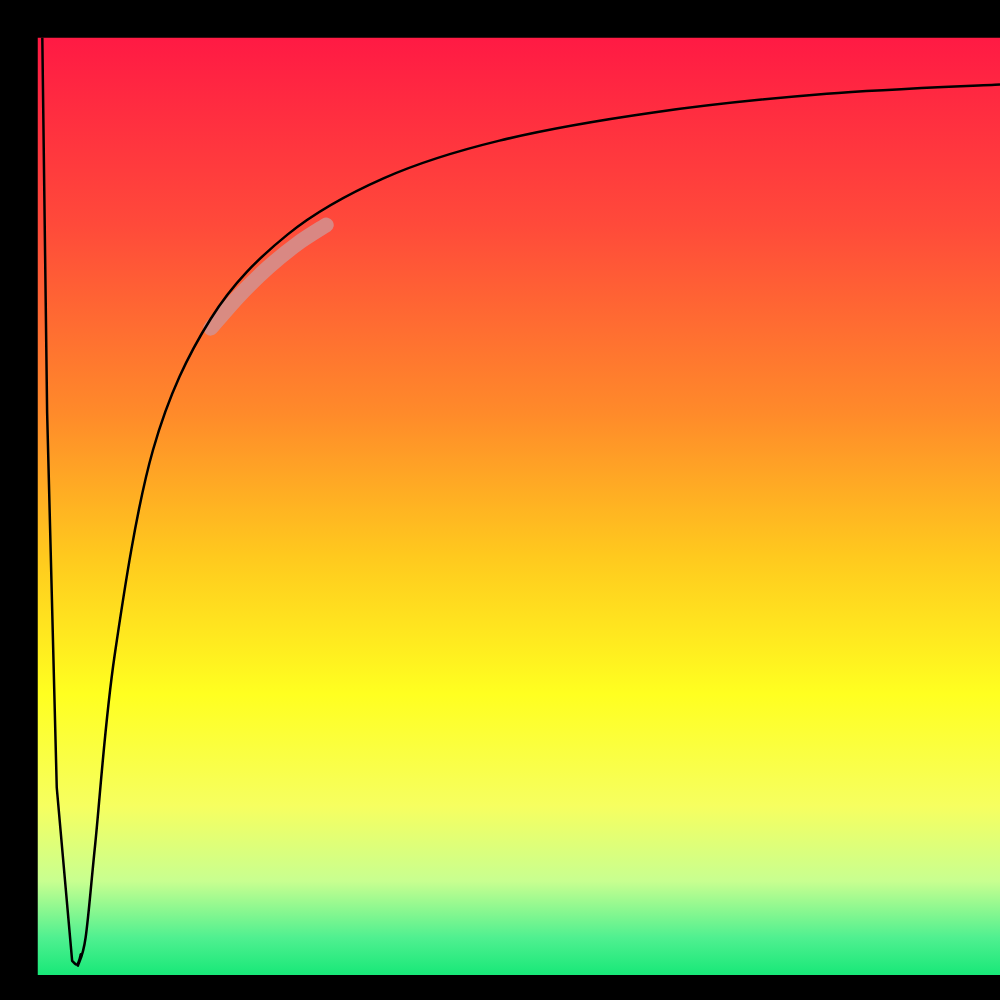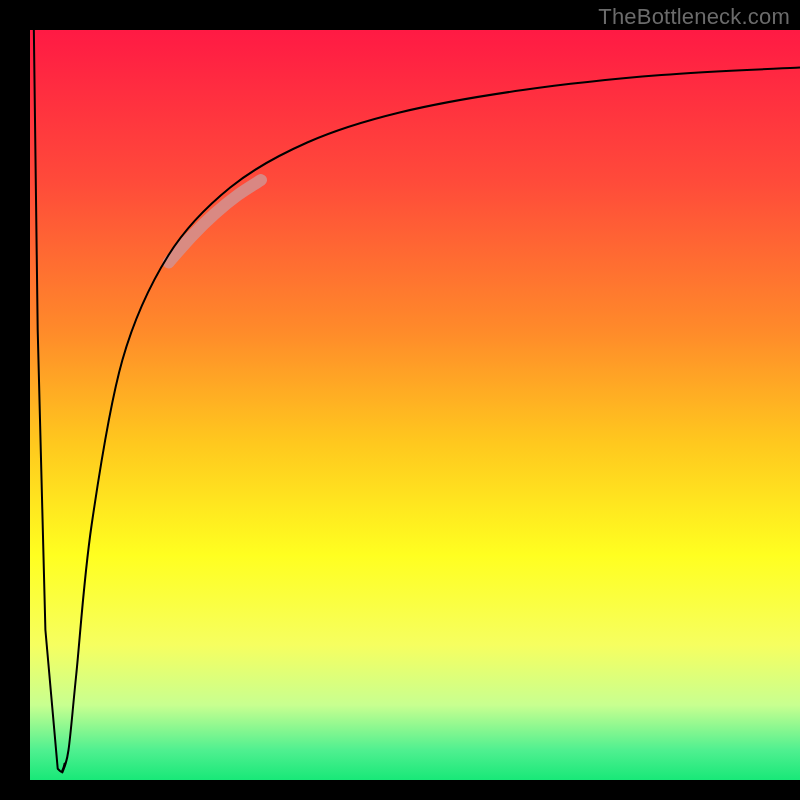--- a/index.html
+++ b/index.html
@@ -31,21 +31,20 @@
     position: absolute;
     top: 0;
     left: 0;
   }
 </style>
 </head>
 <body>
 
 <div class="stage">
 
-  <div class="watermark">TheBottleneck.com</div>
 
   <svg id="chart-svg" width="800" height="800" viewBox="0 0 800 800">
     <defs>
       <linearGradient id="bg-grad" x1="0" y1="0" x2="0" y2="1">
           <stop offset="0%" stop-color="#ff1a44"></stop>
           <stop offset="20%" stop-color="#ff4a3a"></stop>
           <stop offset="40%" stop-color="#ff8a2a"></stop>
           <stop offset="55.00000000000001%" stop-color="#ffc81e"></stop>
           <stop offset="70%" stop-color="#ffff20"></stop>
           <stop offset="82%" stop-color="#f6ff60"></stop>

